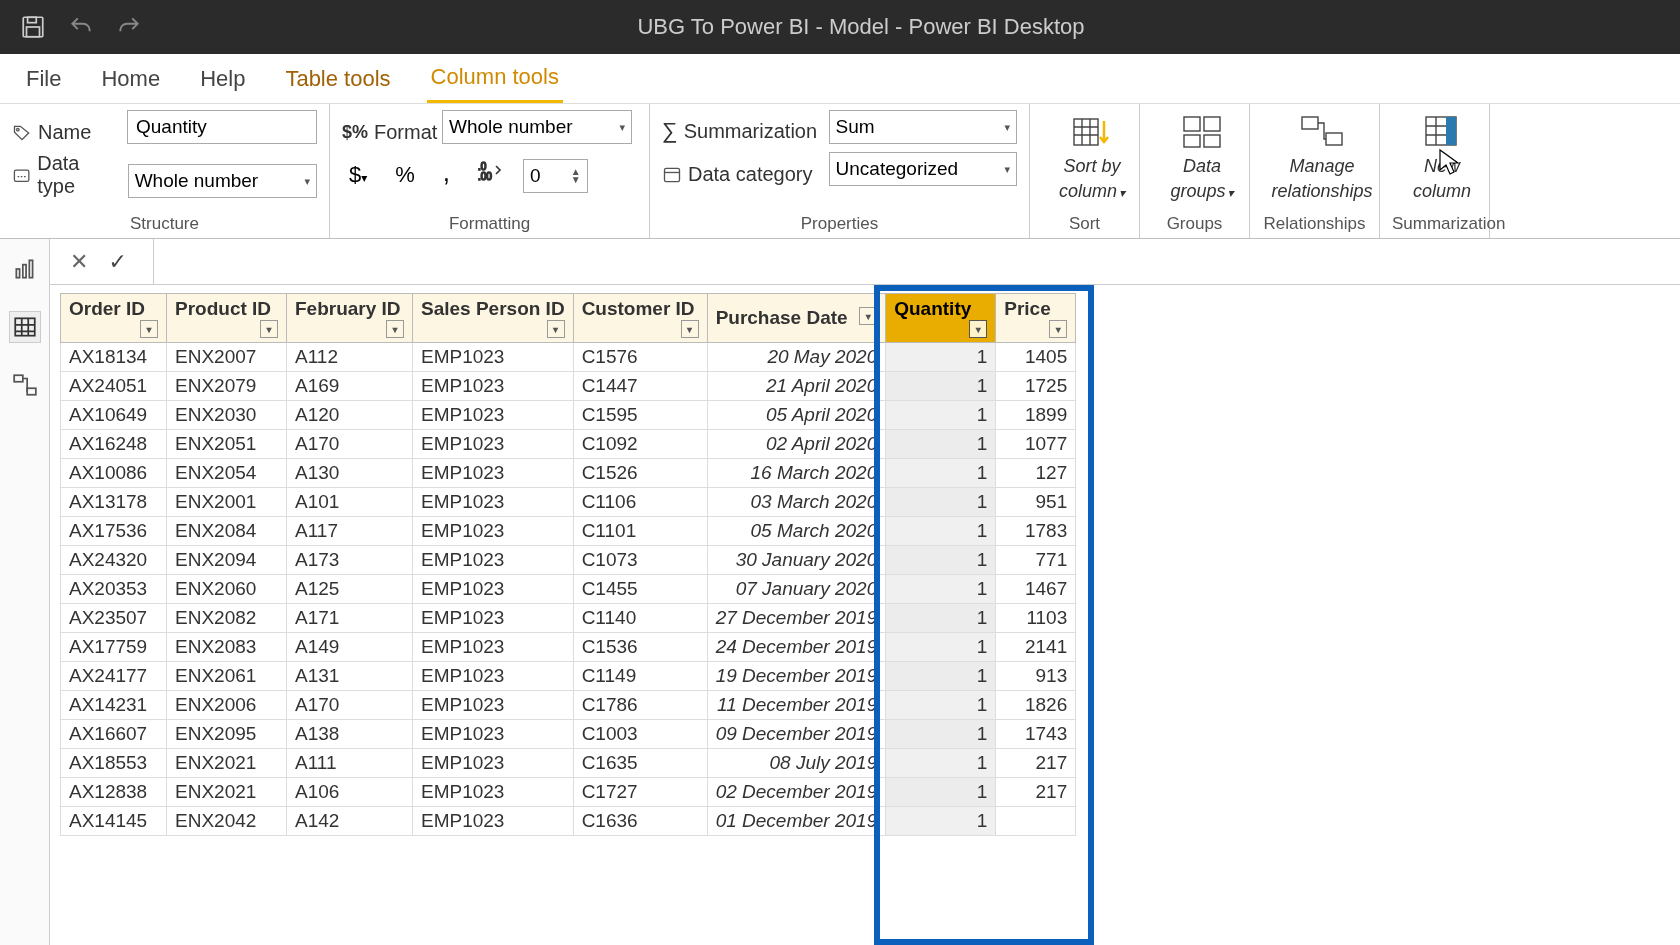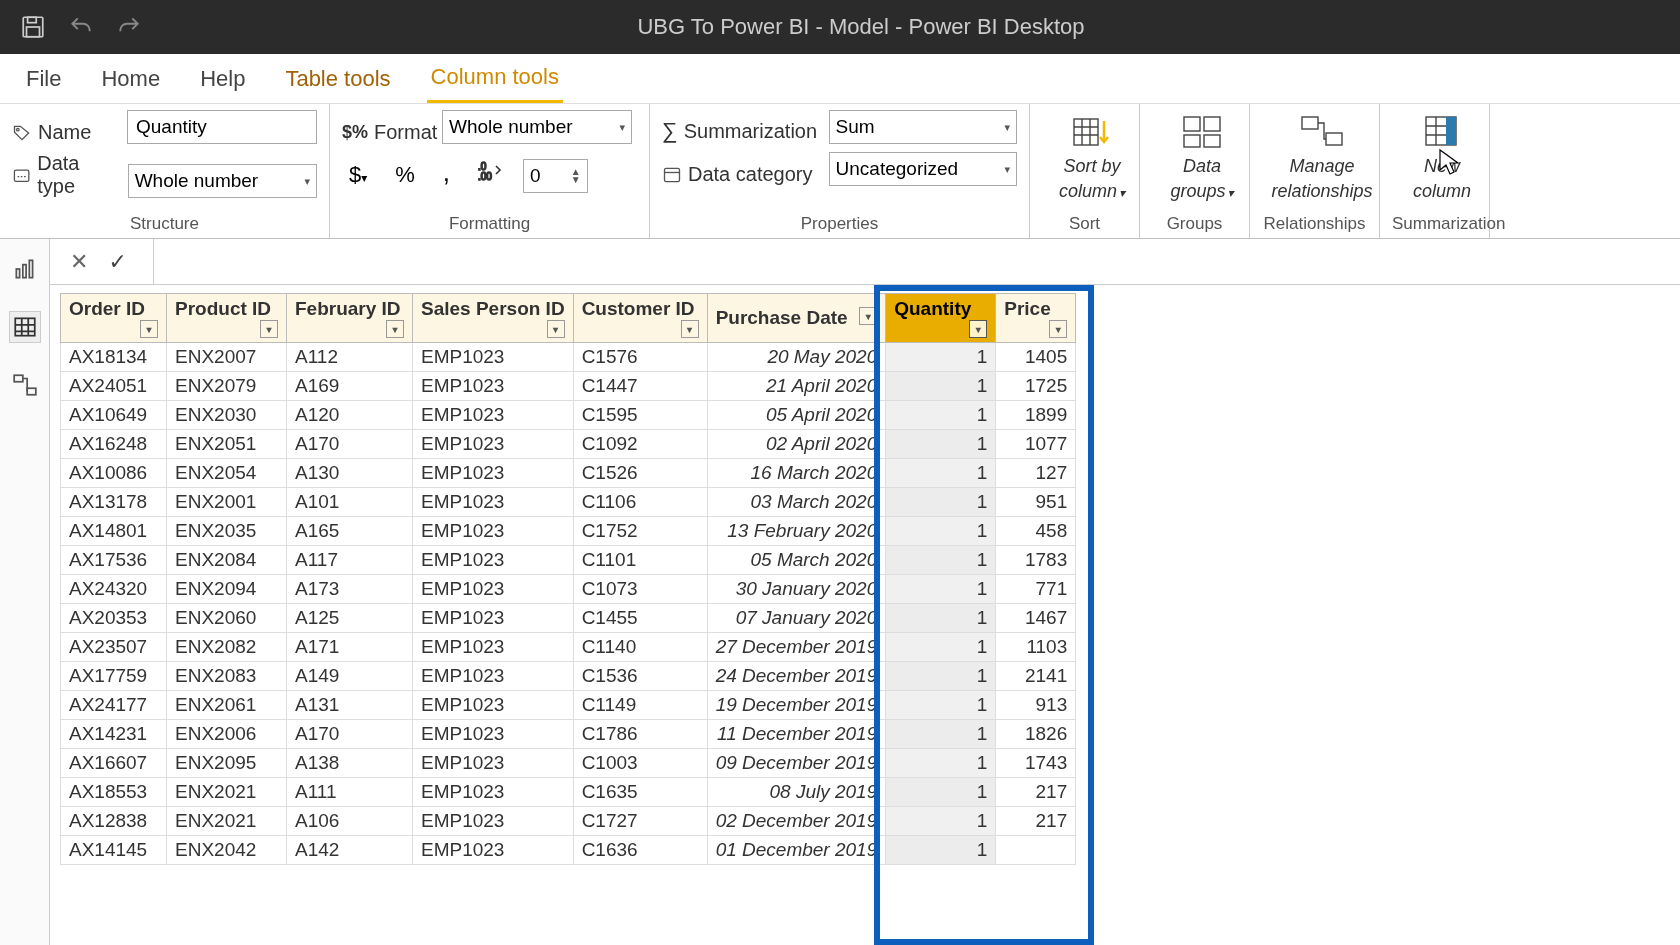--- a/index.html
+++ b/index.html
@@ -354,30 +354,20 @@
           <td>AX13178</td>
           <td>ENX2001</td>
           <td>A101</td>
           <td>EMP1023</td>
           <td>C1106</td>
           <td class="date">03 March 2020</td>
           <td class="qty num">1</td>
           <td class="num">951</td>
         </tr>
         <tr>
-          <td>AX14801</td>
-          <td>ENX2035</td>
-          <td>A165</td>
-          <td>EMP1023</td>
-          <td>C1752</td>
-          <td class="date">13 February 2020</td>
-          <td class="qty num">1</td>
-          <td class="num">458</td>
-        </tr>
-        <tr>
           <td>AX17536</td>
           <td>ENX2084</td>
           <td>A117</td>
           <td>EMP1023</td>
           <td>C1101</td>
           <td class="date">05 March 2020</td>
           <td class="qty num">1</td>
           <td class="num">1783</td>
         </tr>
         <tr>

